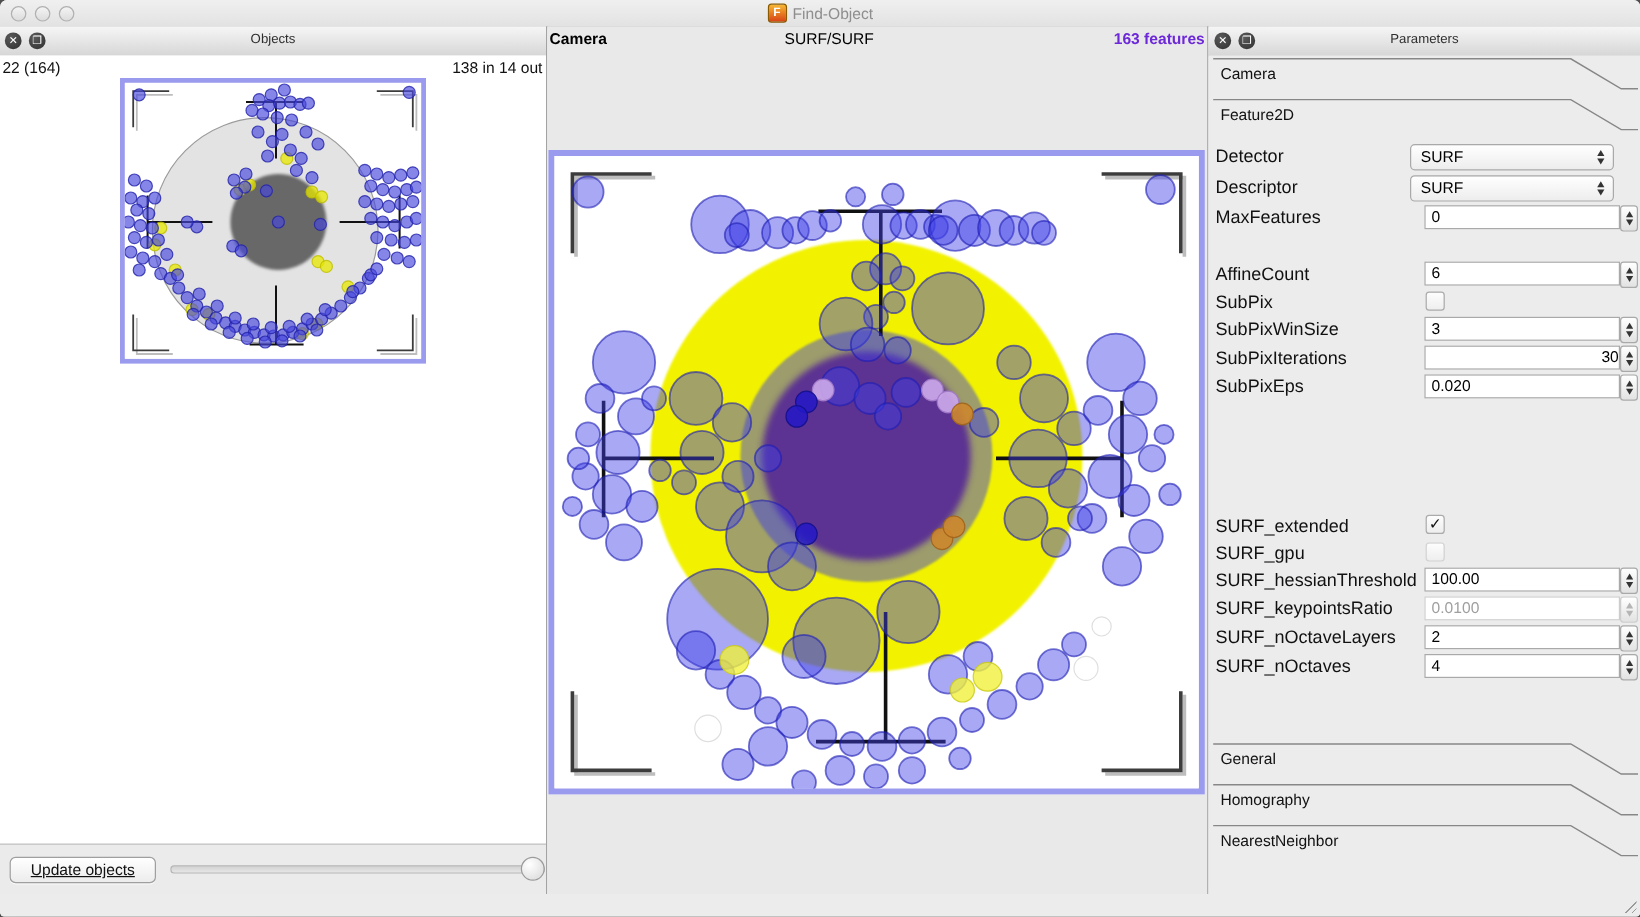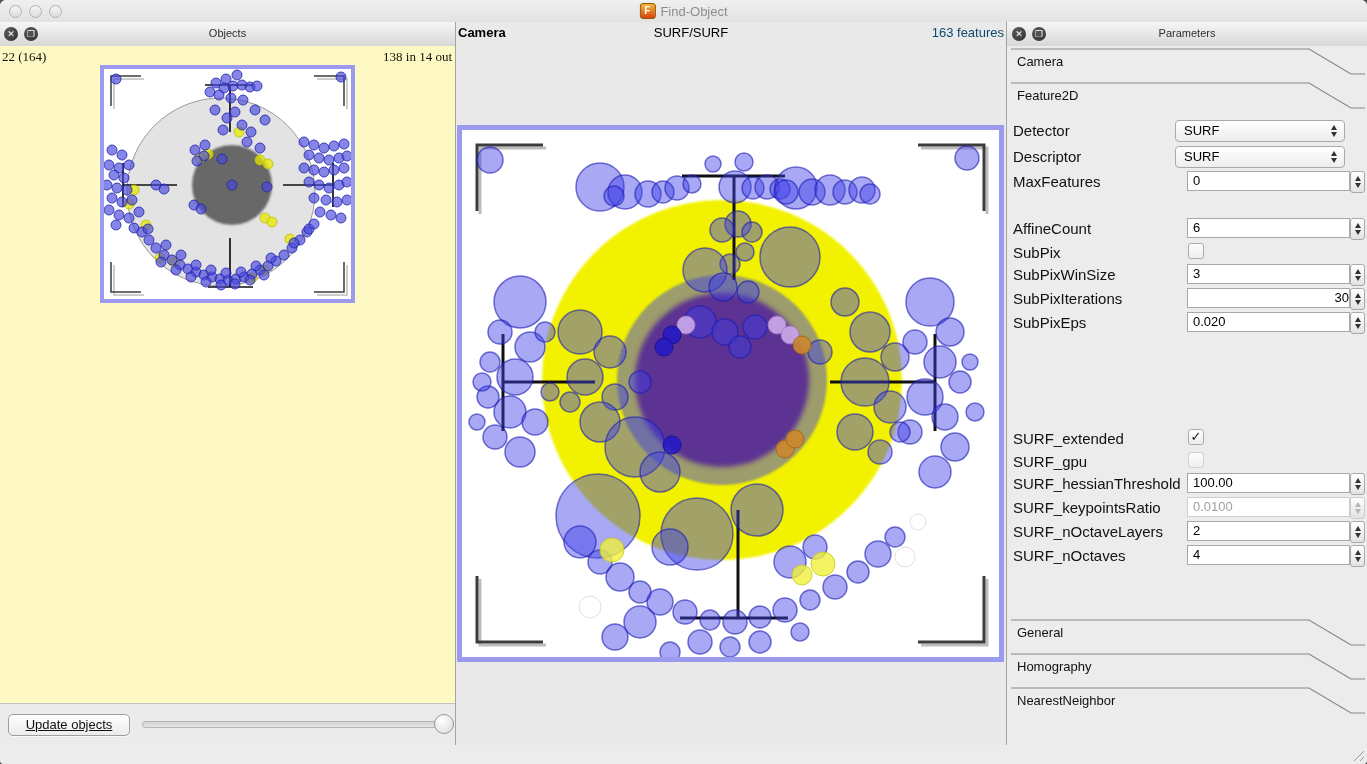--- a/index.html
+++ b/index.html
@@ -20,42 +20,42 @@
   
   .dock-header{position:absolute;height:24px;background:linear-gradient(#f6f6f6,#d7d7d7);
                border-bottom:1px solid #a6a6a6;}
   .dock-title{position:absolute;left:0;right:0;top:5px;text-align:center;
               font-size:11px;color:#2e2e2e;}
   .dock-btn{position:absolute;top:5px;width:14px;height:14px;border-radius:50%;
             background:radial-gradient(circle at 35% 30%,#5a5a5a,#2f2f2f);
             color:#fff;font-size:9px;line-height:14px;text-align:center;cursor:default;}
   .vsep{position:absolute;top:22px;width:1px;height:723px;background:#a3a3a3;}
   
-  .objects-content{position:absolute;left:0;top:46px;width:455px;height:657px;background:#fef9c3;font-family:Liberation Serif, serif;}
+  .objects-content{position:absolute;left:0;top:46px;width:455px;height:657px;background:#ffffff;}
   .obj-count{position:absolute;left:2px;top:3px;font-size:13px;color:#111;}
   .obj-inout{position:absolute;right:3px;top:3px;font-size:13px;color:#111;}
   .obj-thumb{position:absolute;left:100px;top:19px;width:247px;height:230px;
              border:4px solid #9a9aee;background:#fff;}
   .objects-bottom{position:absolute;left:0;top:703px;width:455px;height:42px;
                   background:#ebebeb;border-top:1px solid #c2c2c2;}
   .mac-btn{position:absolute;background:linear-gradient(#ffffff,#ececec);
            border:1px solid #9f9f9f;border-radius:5px;font-size:13px;color:#111;
            text-align:center;box-shadow:0 1px 0 rgba(255,255,255,.7);}
   .update-btn{left:8px;top:10px;width:120px;height:20px;line-height:20px;text-decoration:underline;}
   .slider-track{position:absolute;left:142px;top:721px;width:310px;height:5px;
                 border-radius:3px;background:linear-gradient(#d2d2d2,#e6e6e6);
                 border:1px solid #b5b5b5;}
   .slider-handle{position:absolute;left:435px;top:714px;width:18px;height:18px;border-radius:50%;
                  background:radial-gradient(circle at 35% 30%,#ffffff,#d8d8d8);
                  border:1px solid #9a9a9a;}
   
   .camera-header{position:absolute;left:456px;top:22px;width:550px;height:23px;background:#e9e9e9;}
   .cam-name{position:absolute;left:2px;top:3px;font-size:13px;font-weight:bold;color:#000;}
   .cam-algo{position:absolute;left:235px;top:3px;transform:translateX(-50%);font-size:13px;color:#000;}
-  .cam-feat{position:absolute;right:2px;top:3px;font-size:13px;color:#0c4a6e;}
+  .cam-feat{position:absolute;right:2px;top:3px;font-size:13px;color:#6d28d9;font-weight:bold;}
   .camera-content{position:absolute;left:456px;top:45px;width:550px;height:700px;background:#e9e9e9;}
   .camera-image{position:absolute;left:1px;top:80px;width:537px;height:527px;
                 border:5px solid #9a9aee;background:#fff;}
   
   .params-content{position:absolute;left:1007px;top:46px;width:360px;height:699px;background:#ececec;}
   .toolbox-tab{position:absolute;left:0;width:360px;height:30px;}
   .toolbox-tab svg{position:absolute;left:0;top:0;}
   .toolbox-tab span{position:absolute;left:10px;top:6px;font-size:13px;color:#111;}
   .param-row{position:absolute;left:0;width:360px;height:20px;}
   .param-label{position:absolute;left:6px;top:2px;font-size:15px;color:#111;}

